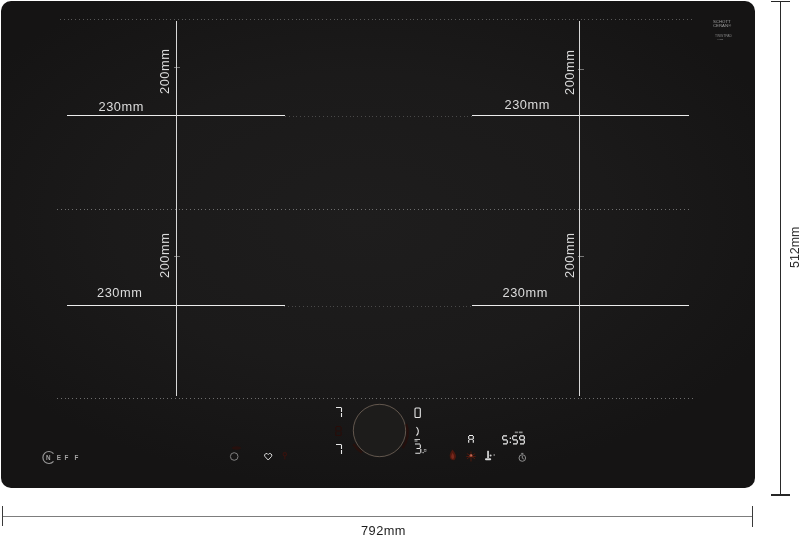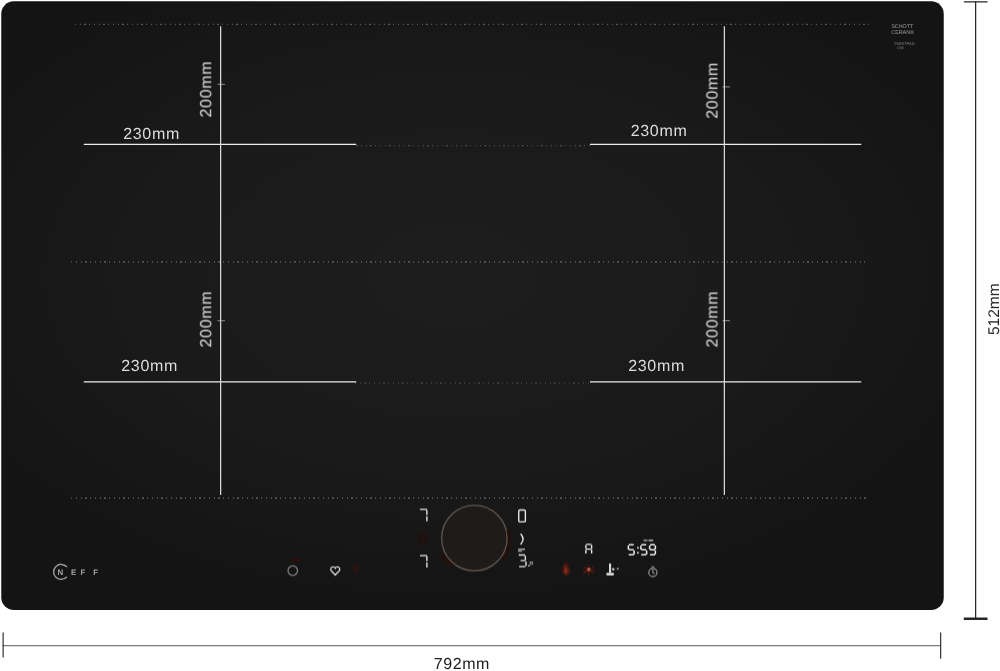--- a/index.html
+++ b/index.html
@@ -155,21 +155,21 @@
   <text x="24.4" y="11.8" font-size="6.3" font-weight="bold" fill="#a5a5a5" font-family="Liberation Sans, sans-serif">F</text>
   <text x="34.6" y="11.8" font-size="6.3" font-weight="bold" fill="#a5a5a5" font-family="Liberation Sans, sans-serif">F</text>
 </svg>
 
 <div class="abs" style="left:2px;top:515.6px;width:750px;height:1px;background:#7d7d7d;"></div>
 
 <div class="abs" style="left:1.5px;top:506px;width:1.4px;height:20px;background:#3a3a3a;"></div>
 
 <div class="abs" style="left:752px;top:506px;width:1.4px;height:20.5px;background:#3a3a3a;"></div>
 
-<div class="abs" style="left:347px;top:523.2px;font-size:12.8px;color:#1d1d1d;letter-spacing:0.45px;transform:translateZ(0);">792mm</div>
+<div class="abs" style="left:361px;top:523.2px;font-size:12.8px;color:#1d1d1d;letter-spacing:0.45px;transform:translateZ(0);">792mm</div>
 
 <div class="abs" style="left:780.3px;top:1px;width:1px;height:494px;background:#2a2a2a;"></div>
 
 <div class="abs" style="left:770.5px;top:0.5px;width:19.5px;height:1.8px;background:#262626;"></div>
 
 <div class="abs" style="left:771px;top:494px;width:18.5px;height:1.5px;background:#262626;"></div>
 
 <div class="abs rot" style="left:788px;top:267.5px;font-size:12.4px;color:#2a2a2a;">512mm</div>
 
 </body></html>

